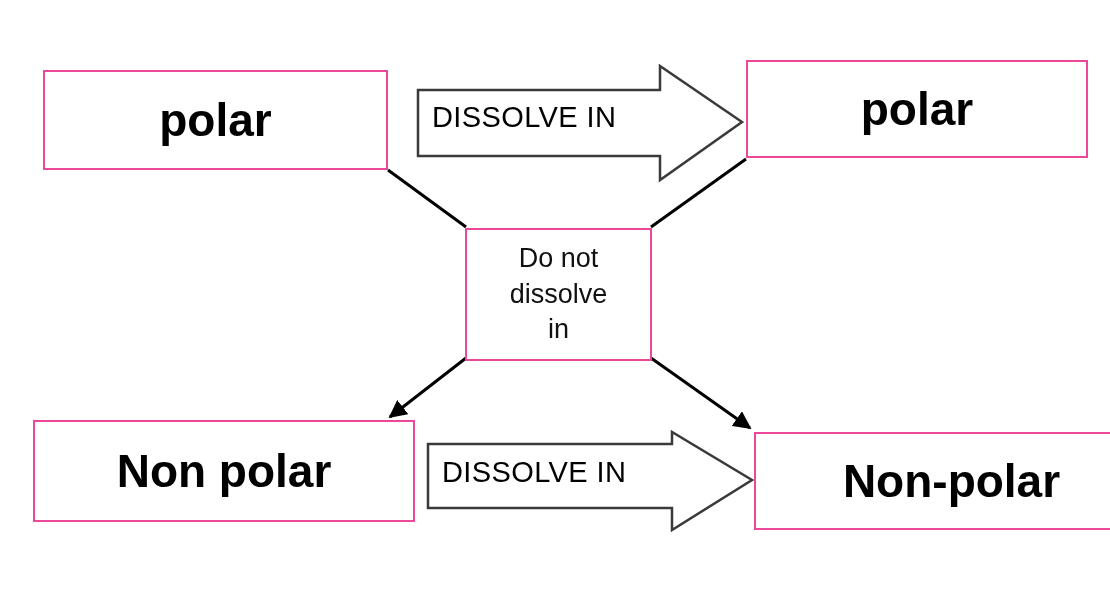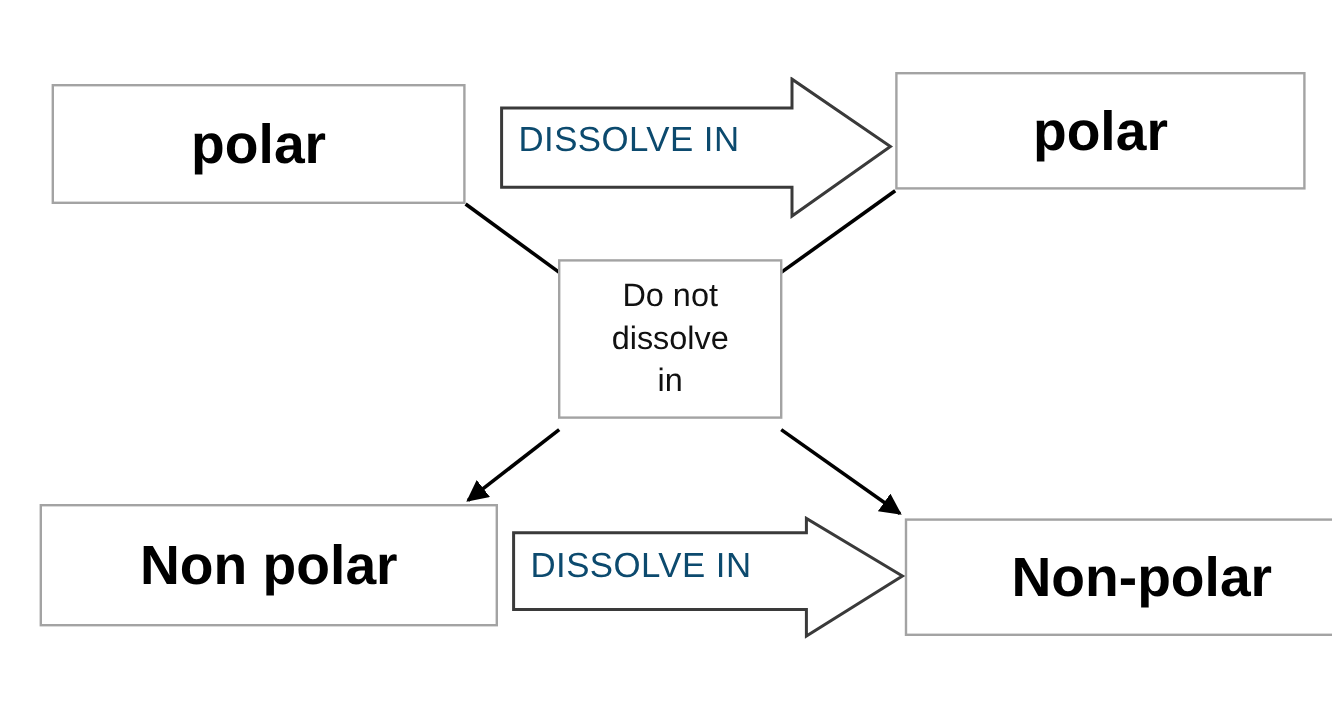--- a/index.html
+++ b/index.html
@@ -22,21 +22,21 @@
     left: 0;
     top: 0;
     width: 1110px;
     height: 596px;
     pointer-events: none;
   }
   .node {
     position: absolute;
     box-sizing: border-box;
     background: #ffffff;
-    border: 2px solid #a3a3a3;
+    border: 2px solid #ec4899;
     display: flex;
     align-items: center;
     justify-content: center;
     text-align: center;
   }
   .node-label {
     font-weight: bold;
     color: #000000;
     letter-spacing: 0px;
     line-height: 1.05;
@@ -44,21 +44,21 @@
   .big-label {
     font-size: 46px;
   }
   #node-top-left  { left: 43px;  top: 70px;  width: 345px; height: 100px; }
   #node-top-right { left: 746px; top: 60px;  width: 342px; height: 98px;  }
   #node-bot-left  { left: 33px;  top: 420px; width: 382px; height: 102px; }
   #node-bot-right { left: 754px; top: 432px; width: 395px; height: 98px;  }
 
   #node-center {
     left: 465px;
-    top: 216px;
+    top: 228px;
     width: 187px;
     height: 133px;
     border-width: 2px;
     flex-direction: column;
   }
   #node-center .center-text {
     font-size: 27px;
     font-weight: normal;
     color: #111111;
     line-height: 1.32;
@@ -71,21 +71,21 @@
   .arrow-svg {
     position: absolute;
     left: 0;
     top: 0;
     display: block;
   }
   .arrow-text {
     position: absolute;
     font-size: 29px;
     font-weight: normal;
-    color: #0c4a6e;
+    color: #000000;
     white-space: nowrap;
     letter-spacing: 0.4px;
   }
   #arrow-top  { left: 416px; top: 64px;  width: 330px; height: 120px; }
   #arrow-top .arrow-text  { left: 16px;  top: 37px; }
   #arrow-bot  { left: 426px; top: 430px; width: 330px; height: 104px; }
   #arrow-bot .arrow-text  { left: 16px;  top: 26px; }
 </style>
 </head>
 <body>

